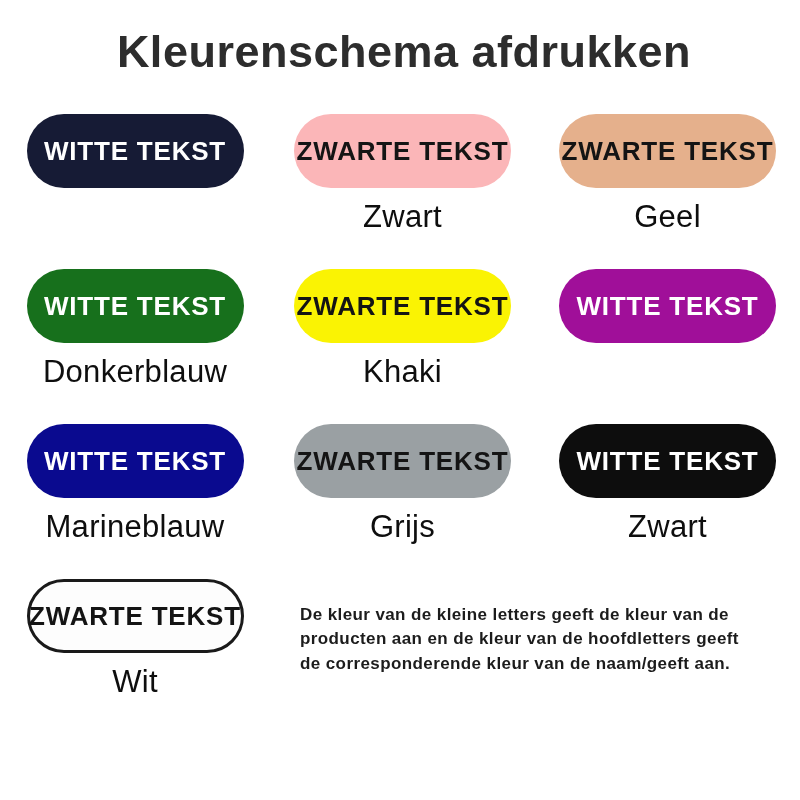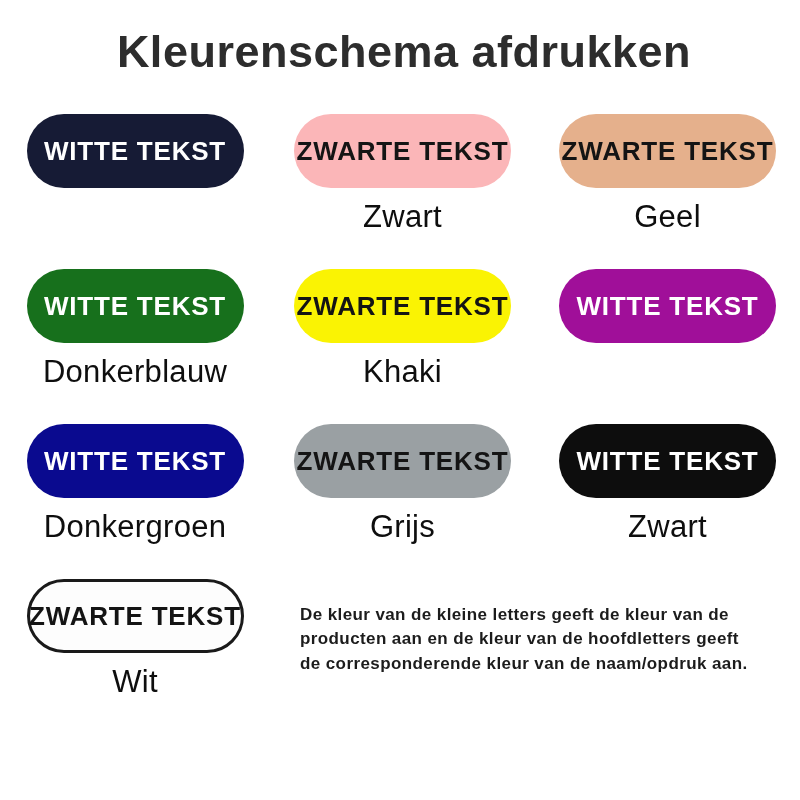--- a/index.html
+++ b/index.html
@@ -87,29 +87,29 @@
   </div>
       <div class="swatch">
     <div class="pill" style="background: rgb(250, 243, 3); color: rgb(20, 20, 20);">ZWARTE TEKST</div>
     <div class="label">Khaki</div>
   </div>
       <div class="swatch">
     <div class="pill" style="background: rgb(160, 15, 153); color: rgb(255, 255, 255);">WITTE TEKST</div>
   </div>
       <div class="swatch">
     <div class="pill" style="background: rgb(10, 10, 143); color: rgb(255, 255, 255);">WITTE TEKST</div>
-    <div class="label">Donkergroen</div>
+    <div class="label">Marineblauw</div>
   </div>
       <div class="swatch">
     <div class="pill" style="background: rgb(154, 160, 163); color: rgb(20, 20, 20);">ZWARTE TEKST</div>
     <div class="label">Grijs</div>
   </div>
       <div class="swatch">
     <div class="pill" style="background: rgb(13, 13, 13); color: rgb(255, 255, 255);">WITTE TEKST</div>
     <div class="label">Zwart</div>
   </div>
       <div class="swatch">
     <div class="pill" style="background: rgb(253, 253, 253); color: rgb(20, 20, 20); border: 3px solid rgb(26, 26, 26);">ZWARTE TEKST</div>
     <div class="label">Wit</div>
   </div>
-      <p class="description">De kleur van de kleine letters geeft de kleur van de producten aan en de kleur van de hoofdletters geeft de corresponderende kleur van de naam/opdruk aan.</p>
+      <p class="description">De kleur van de kleine letters geeft de kleur van de producten aan en de kleur van de hoofdletters geeft de corresponderende kleur van de naam/geeft aan.</p>
   </div>
 </div>
 
 </body></html>

